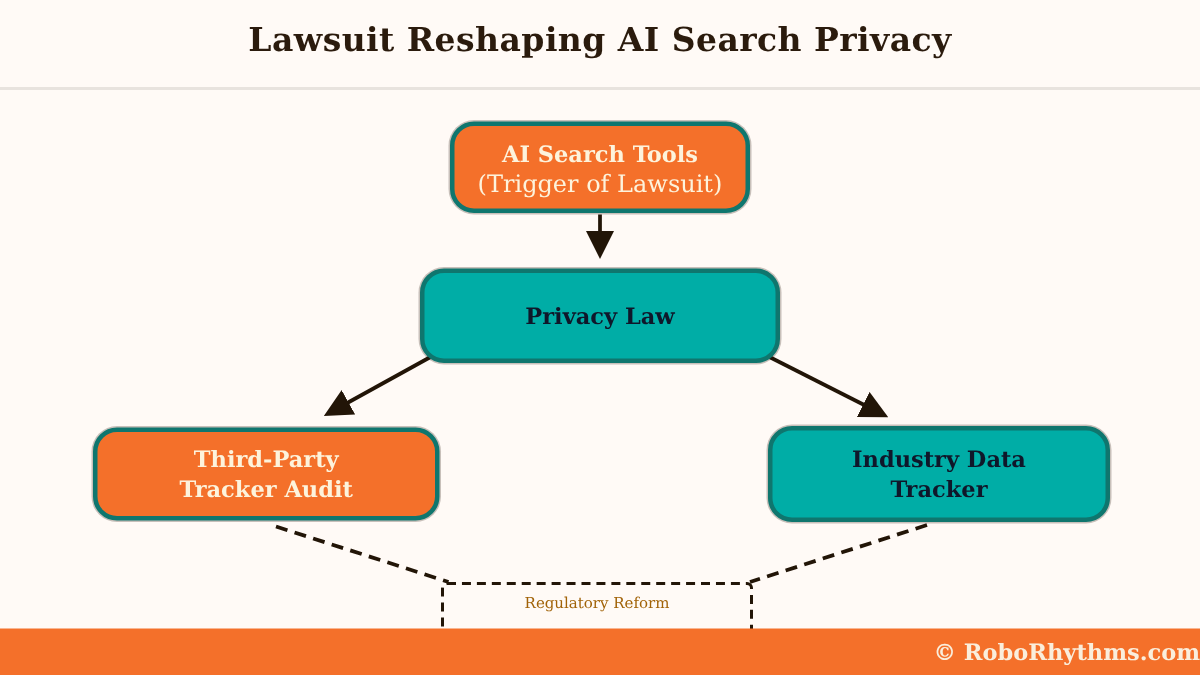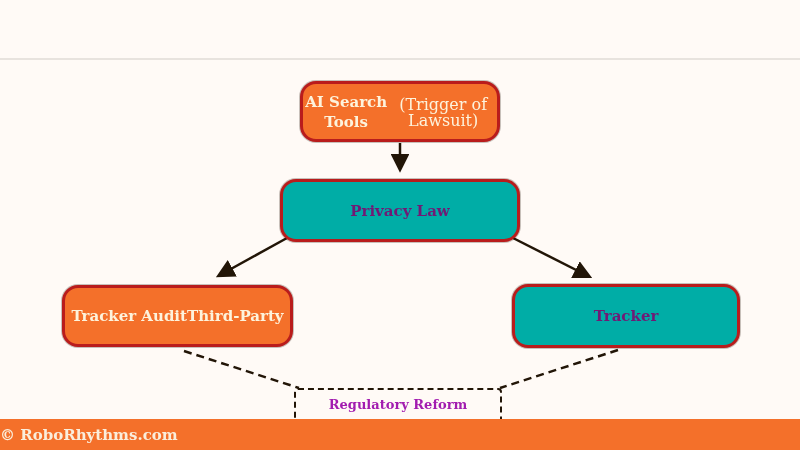--- a/index.html
+++ b/index.html
@@ -31,30 +31,31 @@
     position: absolute;
     top: 0; left: 0;
     width: 800px; height: 450px;
     z-index: 1;
     pointer-events: none;
   }
   .node {
     position: absolute;
     z-index: 2;
     box-sizing: border-box;
-    border: 3px solid #b91c1c;
+    border: 3px solid #0f766e;
     border-radius: 16px;
     display: flex;
+    flex-direction: column;
     justify-content: center;
     align-items: center;
     text-align: center;
     box-shadow: 0 0 0 1px rgba(34,21,7,0.25);
   }
   .node.orange { background: #F4702A; color: #FDF3DC; }
-  .node.teal   { background: #00ADA6; color: #701a75; }
+  .node.teal   { background: #00ADA6; color: #0f172a; }
   .node-title {
     font-size: 15px;
     font-weight: bold;
     line-height: 20px;
   }
   .node-subtitle {
     font-size: 16px;
     line-height: 16px;
     margin-top: 2px;
   }
@@ -67,46 +68,47 @@
     z-index: 2;
     box-sizing: border-box;
     left: 294px; top: 388px;
     width: 208px; height: 58px;
     border: 2px dashed #221507;
     border-radius: 4px;
     background: transparent;
     text-align: center;
   }
   .reform-label {
-    font-size: 13px;
-    font-weight: bold;
-    color: #a21caf;
+    font-size: 10px;
+    font-weight: normal;
+    color: #a16207;
     margin-top: 7px;
   }
   .footer-bar {
     position: absolute;
     z-index: 3;
     left: 0; top: 419px;
     width: 800px; height: 31px;
     background: #F4702A;
     display: flex;
-    justify-content: flex-start;
+    justify-content: flex-end;
     align-items: center;
   }
   .footer-credit {
     font-size: 15px;
     font-weight: bold;
     color: #FAEEDC;
   }
 </style>
 </head>
 <body>
 
 <div class="canvas">
 
+  <h1 class="page-title">Lawsuit Reshaping AI Search Privacy</h1>
 
   <div class="separator"></div>
 
   <svg class="connectors" viewBox="0 0 800 450" xmlns="http://www.w3.org/2000/svg">
     <defs>
       <marker id="ah" viewBox="0 0 10 10" refX="7.5" refY="5" markerWidth="7.5" markerHeight="7.5" orient="auto-start-reverse">
         <path d="M0,0 L10,5 L0,10 z" fill="#221507"></path>
       </marker>
     </defs>
     <line x1="400" y1="143" x2="400" y2="168" stroke="#221507" stroke-width="2.5" marker-end="url(#ah)"></line>
@@ -119,25 +121,26 @@
   <div class="node orange node-trigger">
     <div class="node-title">AI Search Tools</div>
     <div class="node-subtitle">(Trigger of Lawsuit)</div>
   </div>
 
   <div class="node teal node-violations">
     <div class="node-title">Privacy Law</div>
   </div>
 
   <div class="node orange node-audit">
+    <div class="node-title">Third-Party</div>
     <div class="node-title">Tracker Audit</div>
-    <div class="node-title">Third-Party</div>
   </div>
 
   <div class="node teal node-handling">
+    <div class="node-title">Industry Data</div>
     <div class="node-title">Tracker</div>
   </div>
 
   <div class="node-reform">
     <div class="reform-label">Regulatory Reform</div>
   </div>
 
   <div class="footer-bar">
     <span class="footer-credit">© RoboRhythms.com</span>
   </div>

